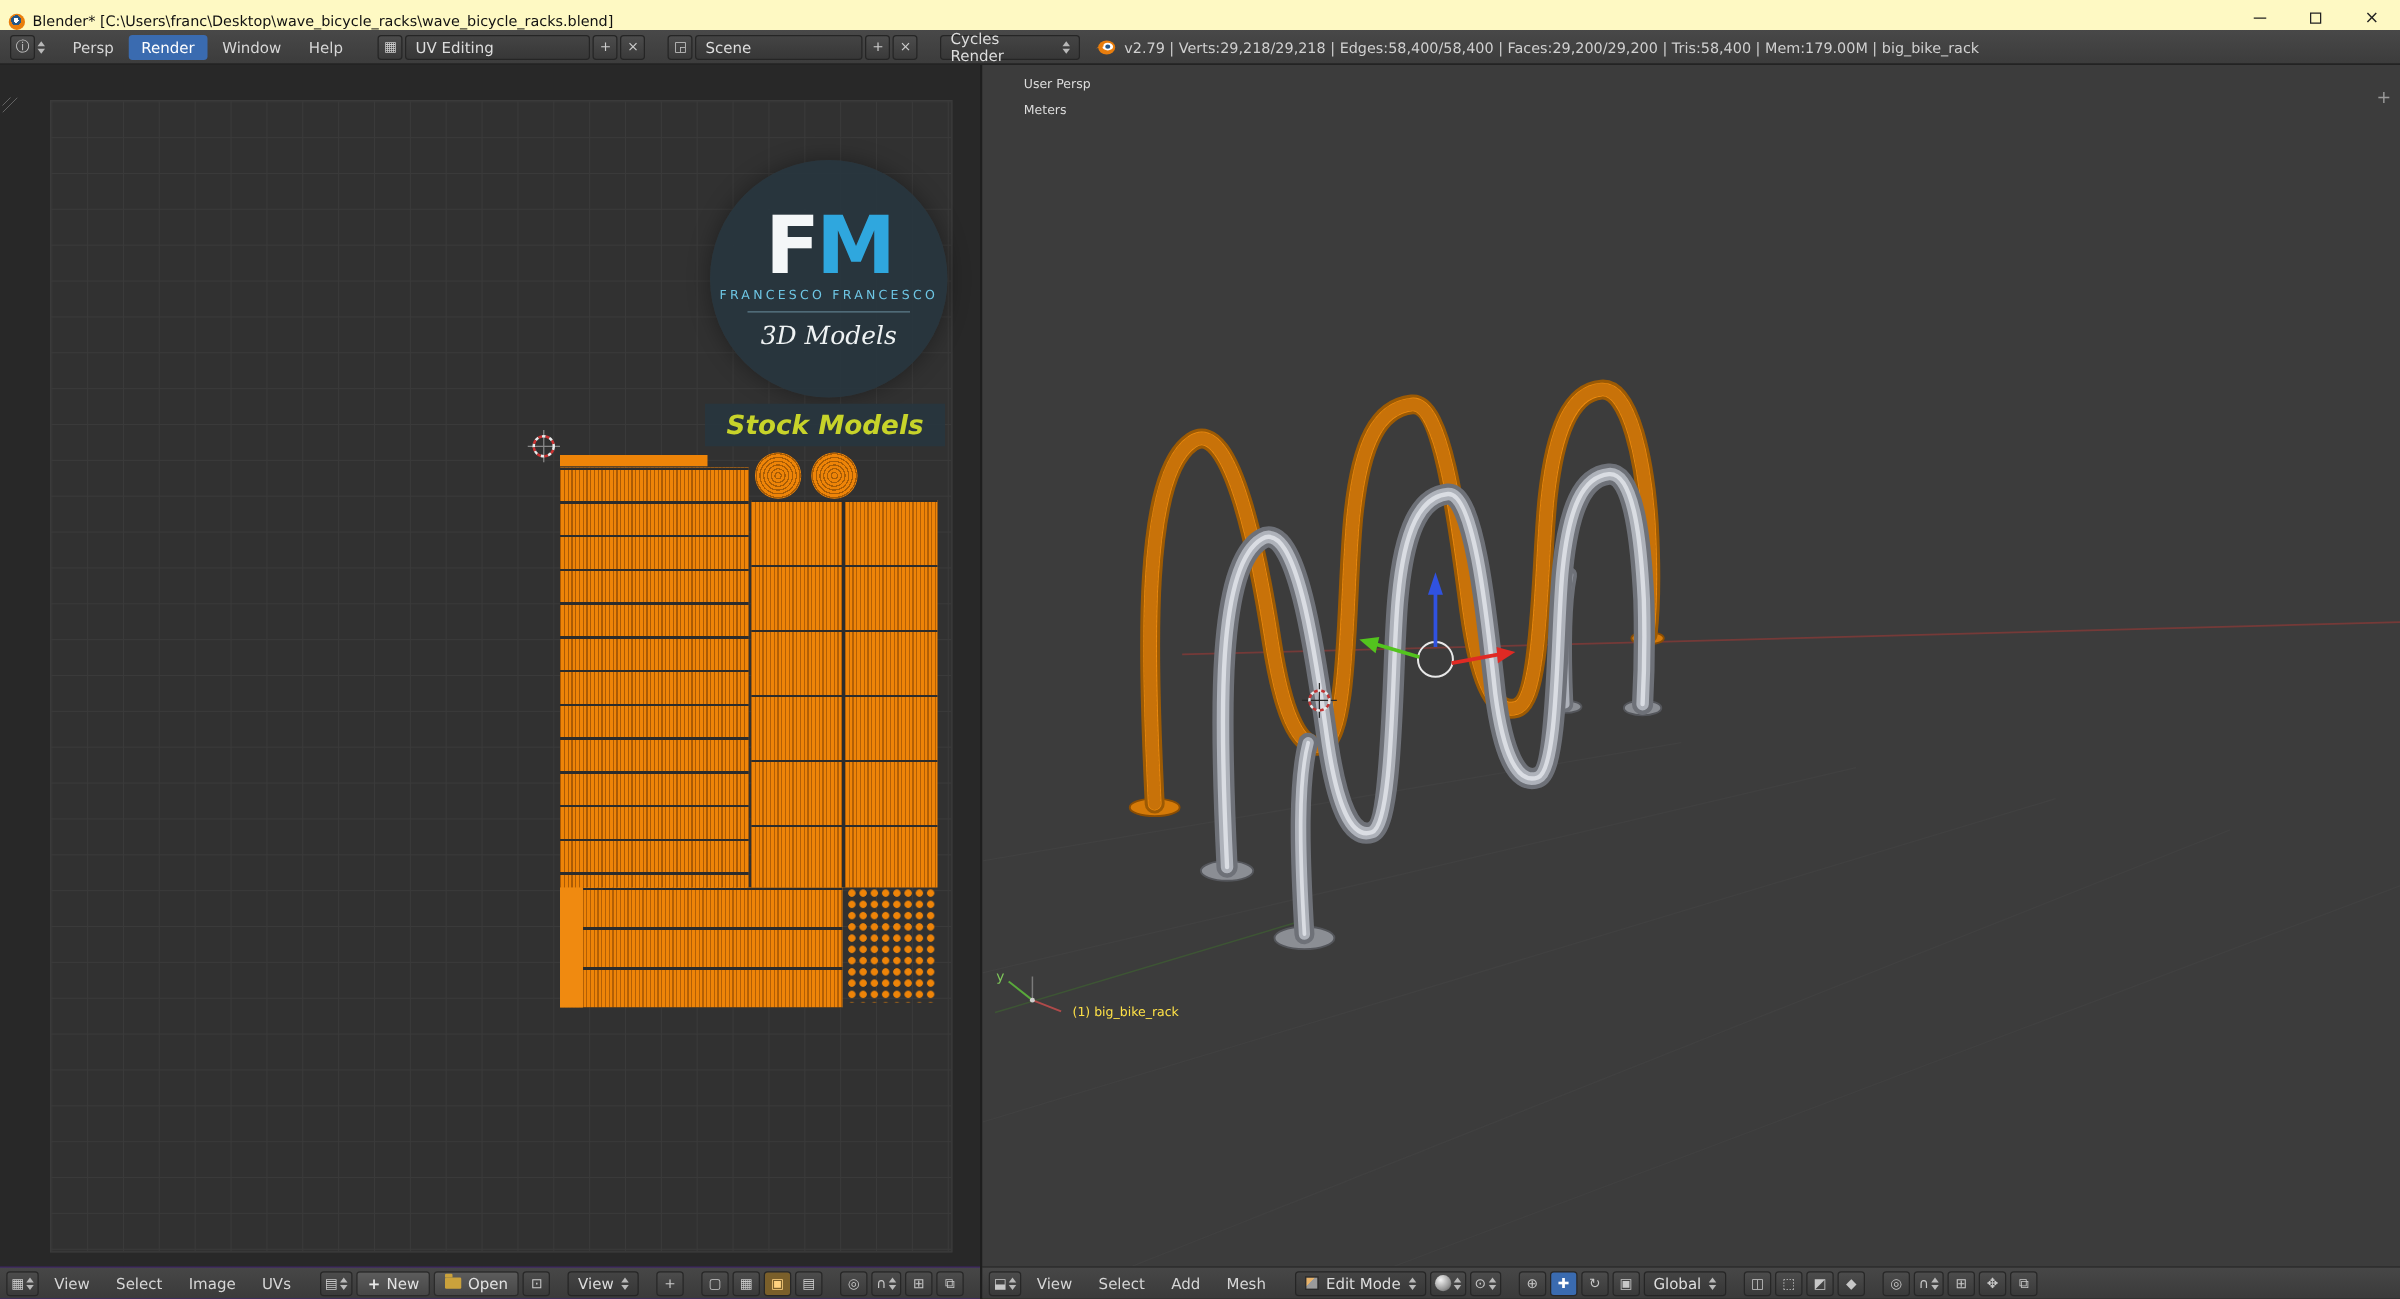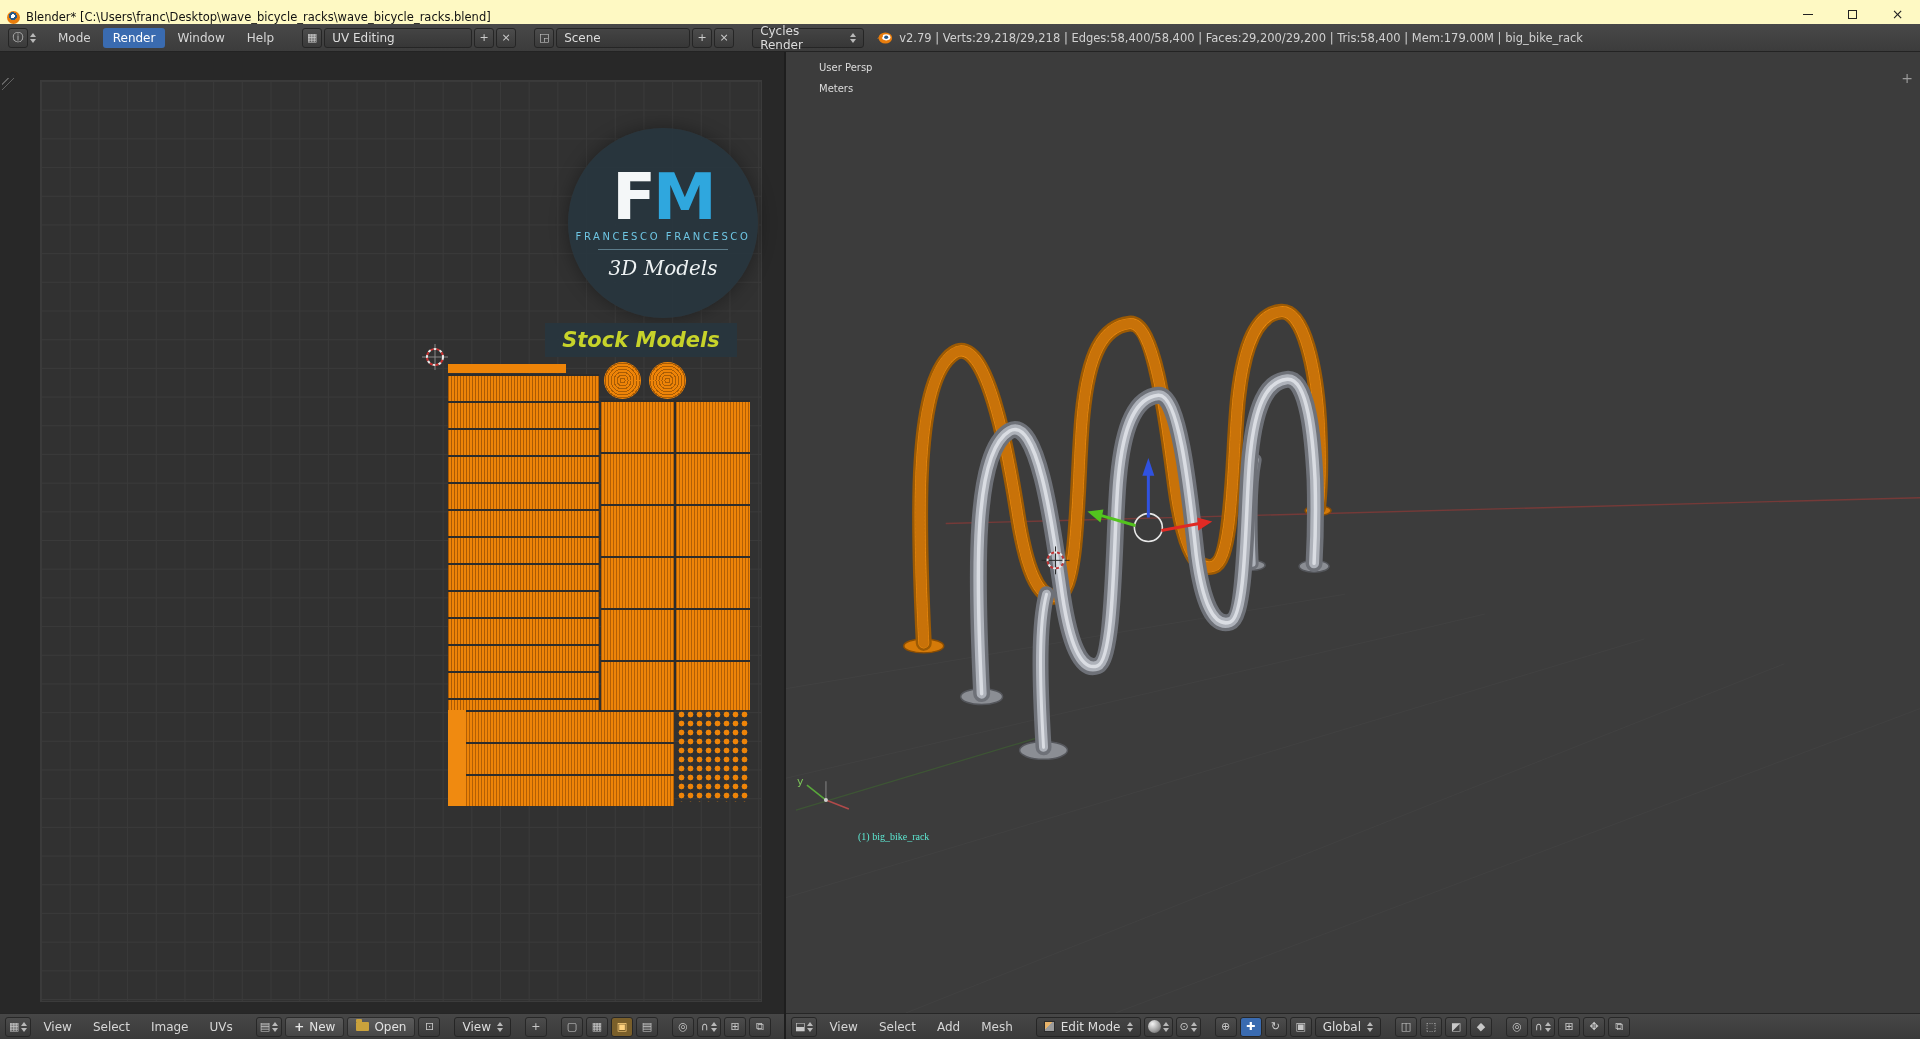--- a/index.html
+++ b/index.html
@@ -67,21 +67,21 @@
              background-size:9px 9px; }
 
   .wm-circle { position:absolute; left:568px; top:76px; width:190px; height:190px; border-radius:50%;
                background:rgba(40,54,62,.97); display:flex; flex-direction:column; align-items:center;
                justify-content:center; z-index:5; box-shadow:0 0 18px rgba(0,0,0,.35); }
   .wm-fm { font-weight:bold; font-size:64px; line-height:60px; letter-spacing:-3px; }
   .wm-fm .f { color:#f4f7f8; } .wm-fm .m { color:#2fa7de; }
   .wm-name { color:#6ec6e4; font-size:10px; letter-spacing:2.6px; margin-top:4px; white-space:nowrap; }
   .wm-line { width:130px; height:1px; background:#5c7c8a; margin:7px 0 6px; }
   .wm-3d { color:#eef2f3; font-family:"DejaVu Serif","Liberation Serif",serif; font-style:italic; font-size:20px; }
-  .wm-banner { position:absolute; left:545px; top:271px; width:192px; height:34px; background:rgba(40,54,62,.97);
+  .wm-banner { position:absolute; left:564px; top:271px; width:192px; height:34px; background:rgba(40,54,62,.97);
                display:flex; align-items:center; justify-content:center; z-index:6; }
   .wm-banner span { color:#c7d32a; font-style:italic; font-weight:bold; font-size:21px; }
 
   .cursor2d { position:absolute; left:422px; top:292px; width:26px; height:26px; z-index:4; }
   .corner-handle { position:absolute; left:2px; top:26px; width:12px; height:12px; opacity:.6;
                background:linear-gradient(135deg, rgba(0,0,0,0) 0 4px, #8a8a8a 4px 5px, rgba(0,0,0,0) 5px 8px, #8a8a8a 8px 9px, rgba(0,0,0,0) 9px); }
 
   
   .footer { height:26px; flex:0 0 auto; background:linear-gradient(#474747,#3a3a3a); border-top:1px solid #262626;
             display:flex; align-items:center; padding:0 5px; gap:3px; font-size:12px; color:#d6d6d6; white-space:nowrap; }
@@ -98,21 +98,21 @@
   .ball { width:13px; height:13px; border-radius:50%; background:radial-gradient(circle at 35% 30%, #f4f4f4, #9a9a9a 60%, #4f4f4f); }
   .cubeicon { width:11px; height:11px; background:linear-gradient(135deg,#e8b36a 0 40%,#9b9b9b 40%); border:1px solid #2c2c2c; }
   .plus-g { font-weight:bold; color:#e8e8e8; }
 
   
   .vp3d { position:relative; flex:1; overflow:hidden; background:#3c3c3c; }
   .vp-svg { position:absolute; left:0; top:0; width:100%; height:100%; }
   .vp-label { position:absolute; color:#dcdcdc; font-size:10px; z-index:3; }
   .lbl-persp { left:33px; top:10px; }
   .lbl-units { left:33px; top:31px; }
-  .lbl-obj { left:72px; top:779px; color:#5eead4;font-family:Liberation Serif, serif; }
+  .lbl-obj { left:72px; top:753px; color:#fde047; }
   .corner-plus { position:absolute; right:7px; top:18px; color:#9a9a9a; font-size:14px; z-index:3; }
 </style>
 </head>
 <body>
 
 <div class="window">
 
   <div class="titlebar">
     <span class="app-logo"></span>
     <span class="title-text">Blender* [C:\Users\franc\Desktop\wave_bicycle_racks\wave_bicycle_racks.blend]</span>
@@ -129,21 +129,21 @@
 
   <div class="infobar">
     <div class="sq-btn">
       <span>ⓘ</span>
     </div>
     <span class="ud">
         <i class="up"></i>
         <i class="dn"></i>
       </span>
     <span class="spacer-sm"></span>
-    <span class="menu-item">Mode</span>
+    <span class="menu-item">Persp</span>
     <span class="menu-item active">Render</span>
     <span class="menu-item">Window</span>
     <span class="menu-item">Help</span>
     <span class="spacer-md"></span>
     <div class="sq-btn">
       <span>▦</span>
     </div>
     <div class="field" style="width:148px;">
       <span>UV Editing</span>
     </div>

